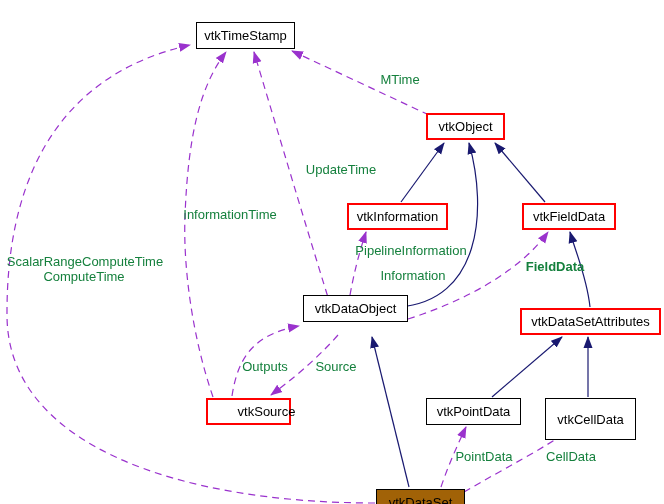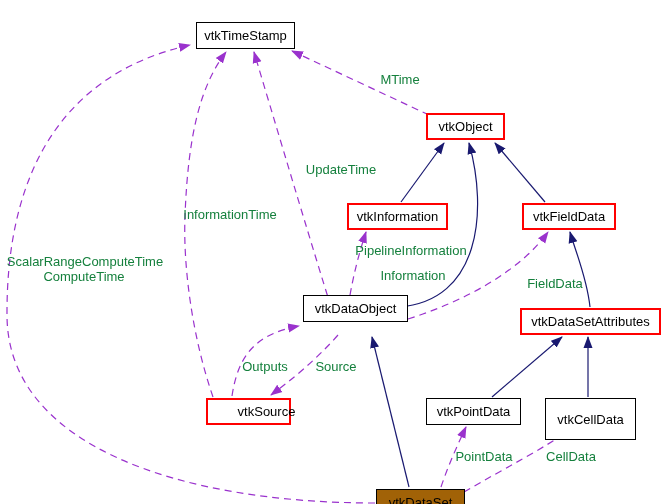--- a/index.html
+++ b/index.html
@@ -74,19 +74,19 @@
   <div class="node" style="left:545px; top:382px; width:91px; height:42px;">vtkCellData</div>
   <div class="node gray" style="left:376px; top:473px; width:89px; height:27px;">vtkDataSet</div>
 
   <div class="elabel" style="left:400px; top:63px;">MTime</div>
   <div class="elabel" style="left:341px; top:153px;">UpdateTime</div>
   <div class="elabel" style="left:230px; top:198px;">InformationTime</div>
   <div class="elabel" style="left:85px; top:245px;">ScalarRangeComputeTime</div>
   <div class="elabel" style="left:84px; top:260px;">ComputeTime</div>
   <div class="elabel" style="left:411px; top:234px;">PipelineInformation</div>
   <div class="elabel" style="left:413px; top:259px;">Information</div>
-  <div class="elabel" style="left:555px; top:267px;">FieldData</div>
+  <div class="elabel" style="left:555px; top:250px;font-weight:bold;">FieldData</div>
   <div class="elabel" style="left:265px; top:350px;">Outputs</div>
   <div class="elabel" style="left:336px; top:350px;">Source</div>
   <div class="elabel" style="left:484px; top:440px;">PointData</div>
   <div class="elabel" style="left:571px; top:440px;">CellData</div>
 
 </div>
 
 </body></html>

